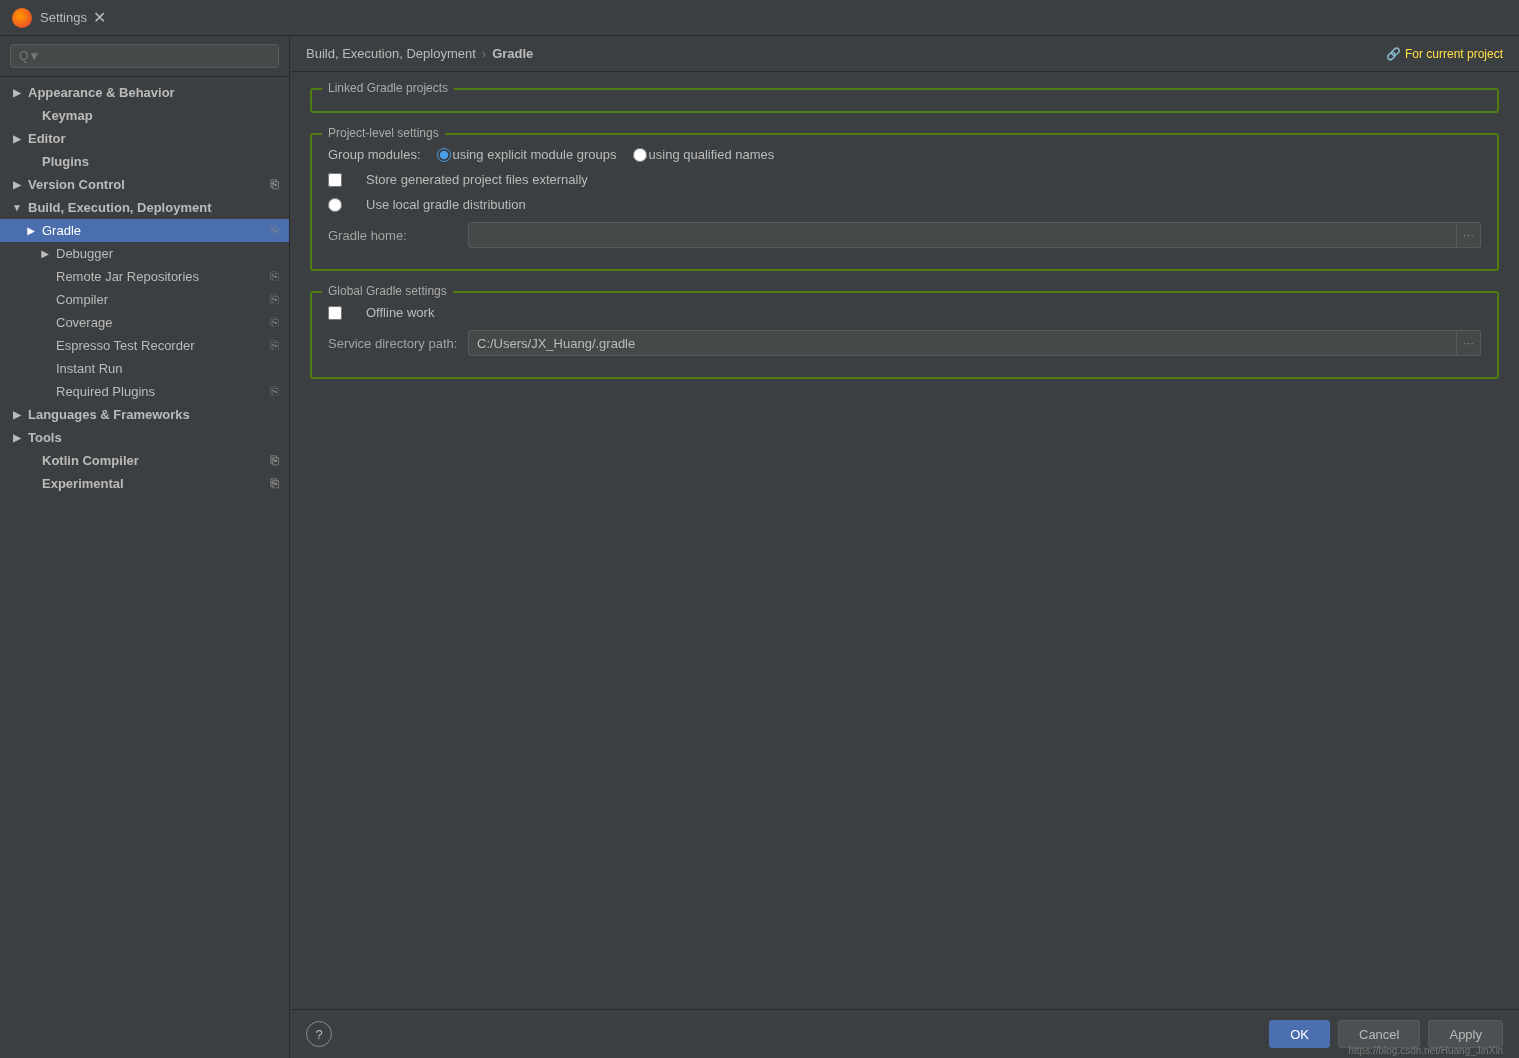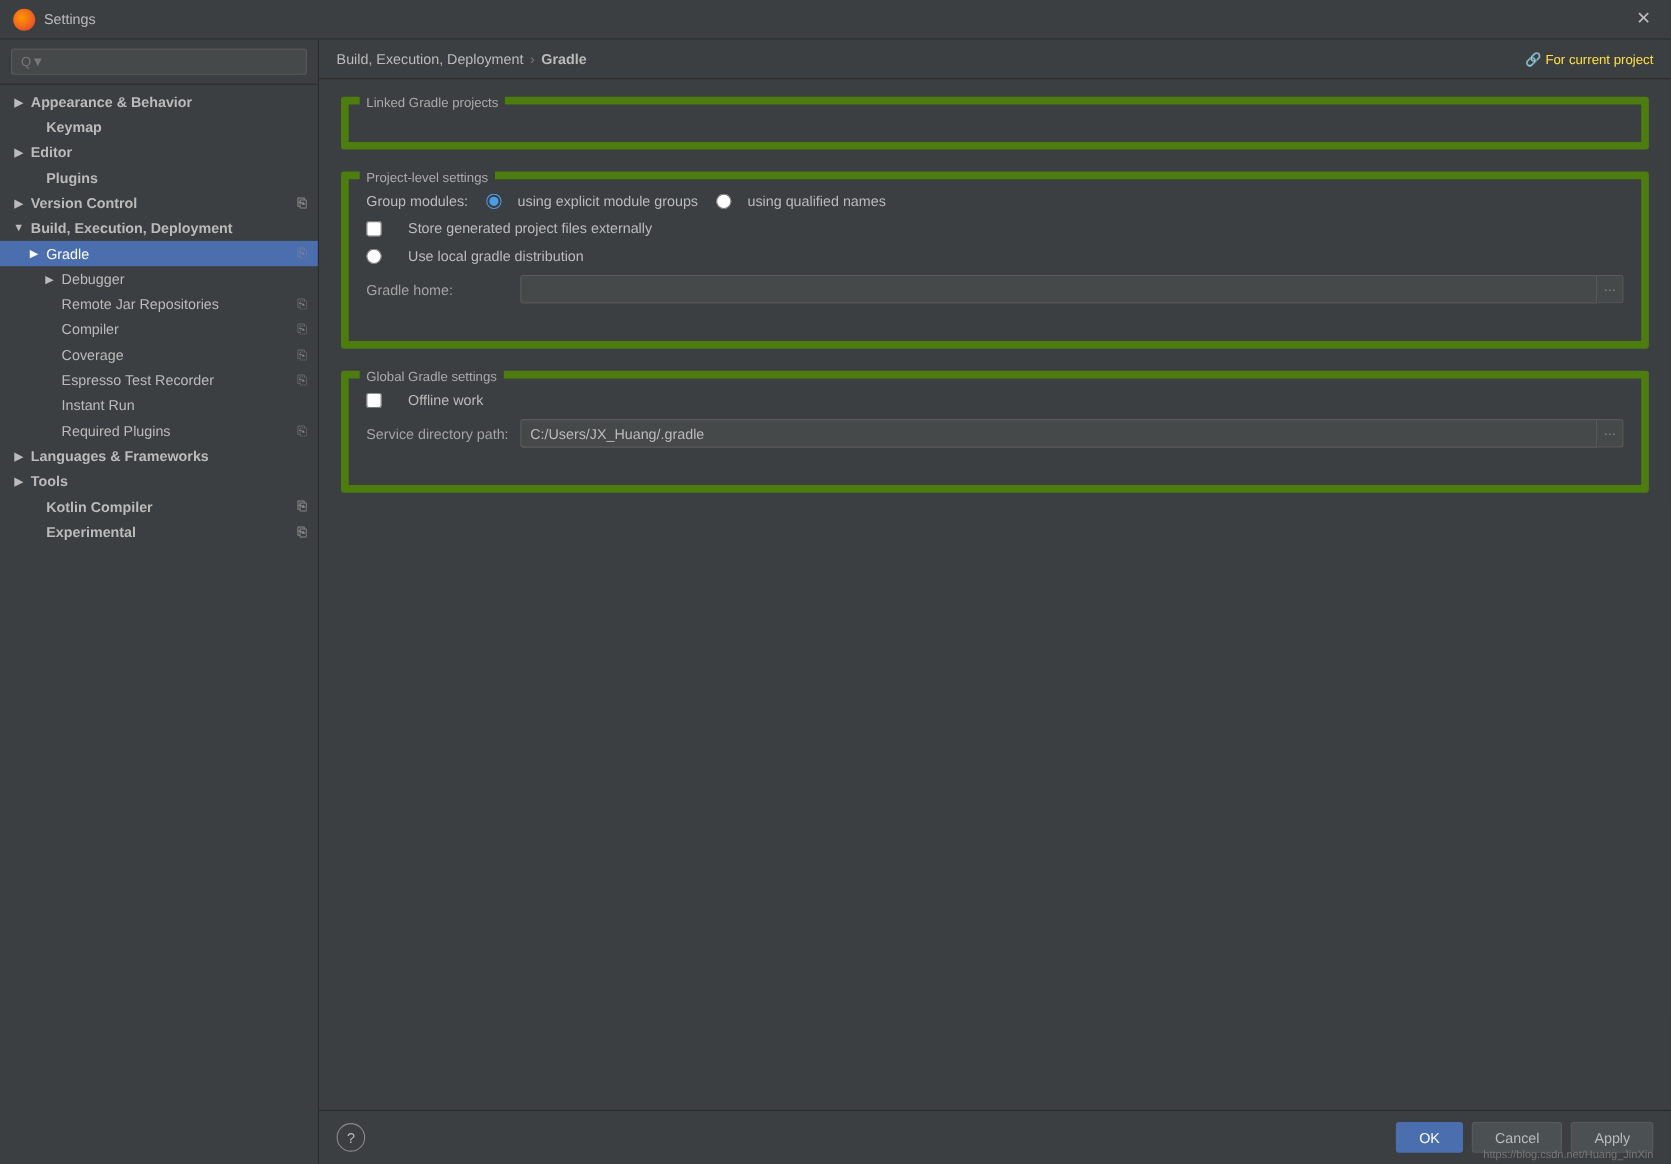--- a/index.html
+++ b/index.html
@@ -14,21 +14,21 @@
       display: flex;
       flex-direction: column;
     }
 
     
     .title-bar {
       background: #3c3f41;
       border-bottom: 1px solid #2b2b2b;
       display: flex;
       align-items: center;
-      justify-content: space-between;
+      justify-content: flex-start;
       padding: 6px 12px;
       height: 36px;
       flex-shrink: 0;
     }
     .title-bar-left {
       display: flex;
       align-items: center;
       gap: 8px;
     }
     .app-icon {
@@ -157,25 +157,25 @@
     }
 
     
     .settings-content {
       flex: 1;
       padding: 16px 20px;
       overflow-y: auto;
     }
 
     .section-group {
-      border: 7px solid #4d7c0f;
+      border: 2px solid #4d7c0f;
       border-radius: 3px;
       margin-bottom: 20px;
       position: relative;
-      padding: 12px 16px 22px;
+      padding: 12px 16px 9px;
     }
     .section-label {
       position: absolute;
       top: -9px;
       left: 10px;
       background: #3c3f41;
       padding: 0 6px;
       font-size: 12px;
       color: #aaaaaa;
     }
@@ -198,21 +198,21 @@
     }
 
     .radio-group {
       display: flex;
       align-items: center;
       gap: 16px;
     }
     .radio-option {
       display: flex;
       align-items: flex-end;
-      gap: 15px;
+      gap: 2px;
       cursor: pointer;
     }
     .radio-input {
       width: 14px;
       height: 14px;
       accent-color: #4b9de8;
       cursor: pointer;
     }
     .radio-label {
       color: #bbbbbb;

